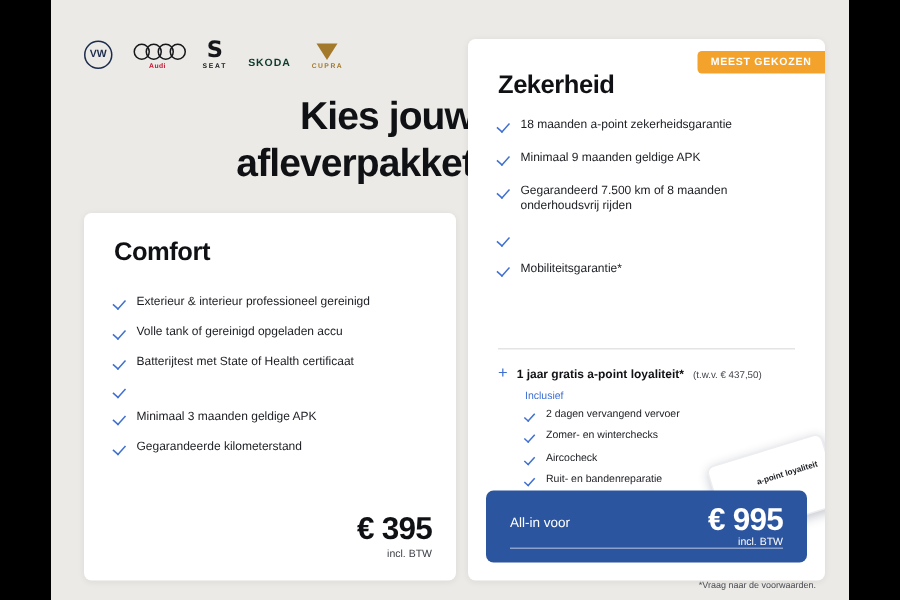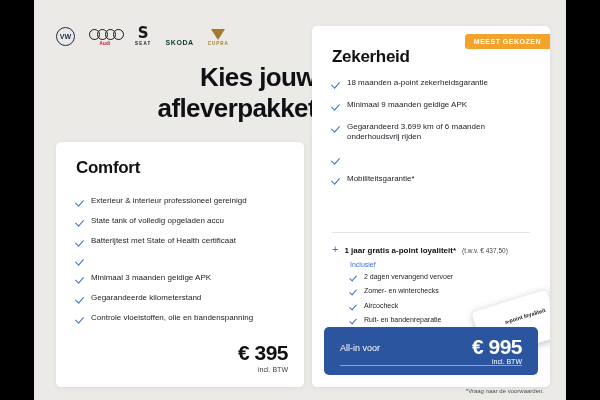--- a/index.html
+++ b/index.html
@@ -191,40 +191,36 @@
 
   <div class="card card-left">
     <div class="card-title">Comfort</div>
     <div class="list-left">
       <div class="feat">
           <span class="ck"></span>
           <span>Exterieur &amp; interieur professioneel gereinigd</span>
         </div>
       <div class="feat">
           <span class="ck"></span>
-          <span>State tank of volledig opgeladen accu</span>
+          <span>Volle tank of gereinigd opgeladen accu</span>
         </div>
       <div class="feat">
           <span class="ck"></span>
           <span>Batterijtest met State of Health certificaat</span>
         </div>
       <div class="feat">
           <span class="ck"></span>
         </div>
       <div class="feat">
           <span class="ck"></span>
           <span>Minimaal 3 maanden geldige APK</span>
         </div>
       <div class="feat">
           <span class="ck"></span>
           <span>Gegarandeerde kilometerstand</span>
-        </div>
-      <div class="feat">
-          <span class="ck"></span>
-          <span>Controle vloeistoffen, olie en bandenspanning</span>
         </div>
     </div>
     <div class="price-left">
       <div class="price-amt">€ 395</div>
       <div class="price-sub">incl. BTW</div>
     </div>
   </div>
 
   <div class="card card-right">
     <div class="badge">MEEST GEKOZEN</div>
@@ -234,21 +230,21 @@
       <div class="feat">
           <span class="ck"></span>
           <span>18 maanden a-point zekerheidsgarantie</span>
         </div>
       <div class="feat">
           <span class="ck"></span>
           <span>Minimaal 9 maanden geldige APK</span>
         </div>
       <div class="feat">
           <span class="ck"></span>
-          <span>Gegarandeerd 3.699 km of 6 maanden onderhoudsvrij rijden</span>
+          <span>Gegarandeerd 7.500 km of 8 maanden onderhoudsvrij rijden</span>
         </div>
       <div class="feat">
           <span class="ck"></span>
         </div>
       <div class="feat">
           <span class="ck"></span>
           <span>Mobiliteitsgarantie*</span>
         </div>
     </div>
 

